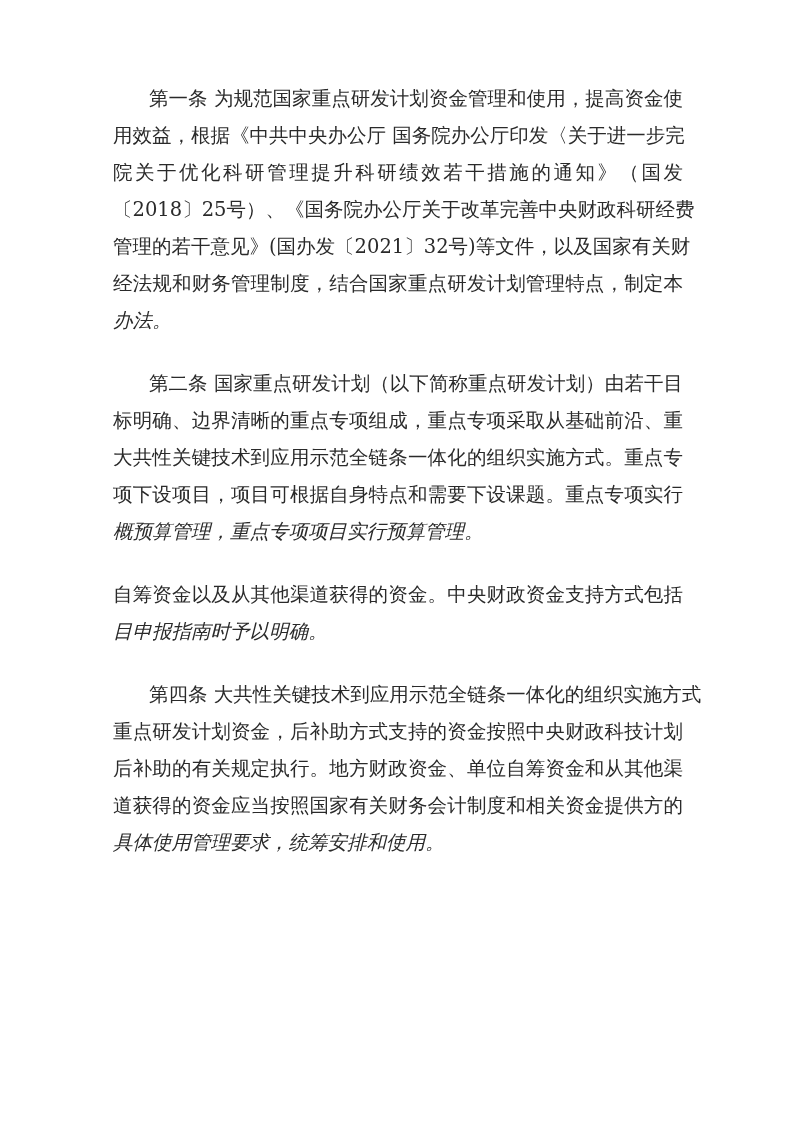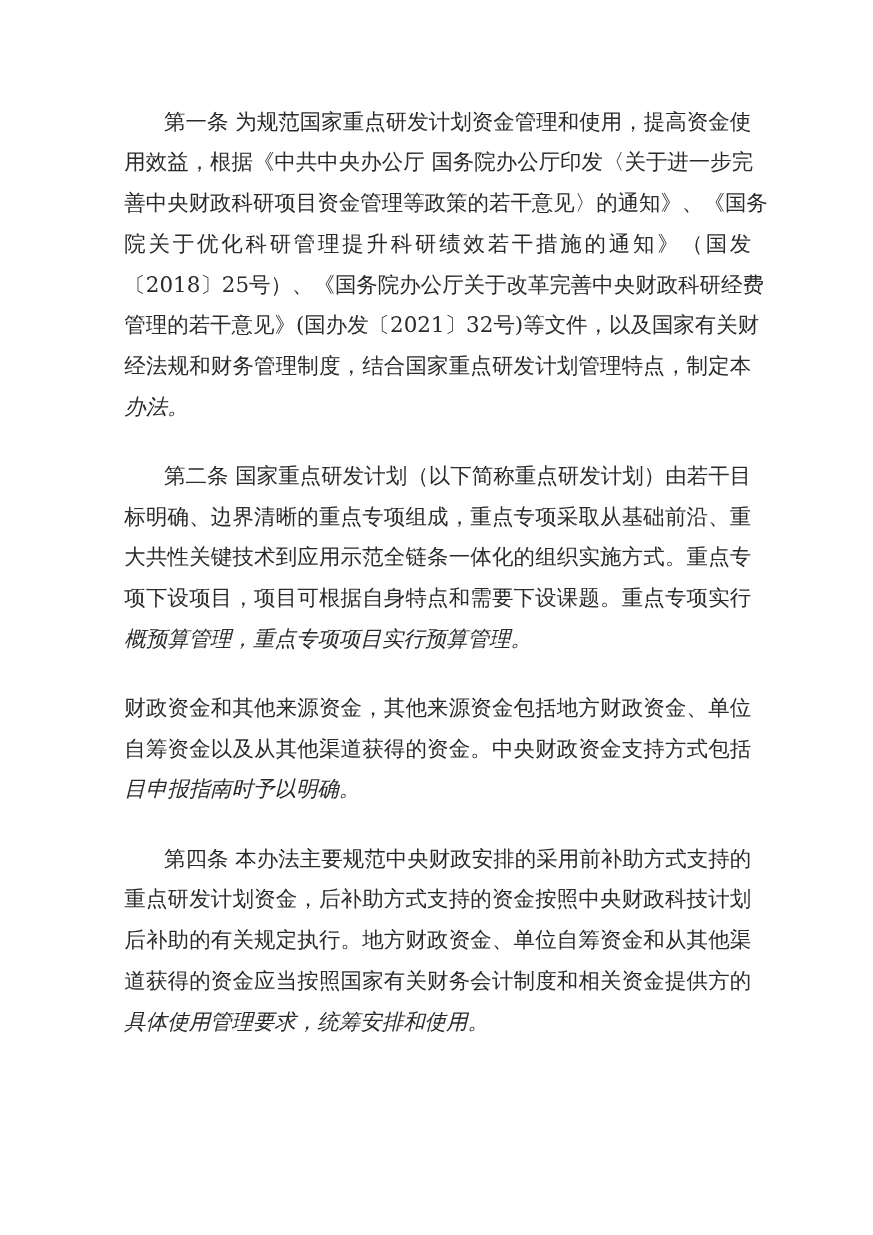--- a/index.html
+++ b/index.html
@@ -1,17 +1,17 @@
 <!DOCTYPE html>
 <html><head>
   <meta charset="utf-8">
   <style>
     html, body { margin: 0; padding: 0; background: #ffffff; }
     body { width: 794px; height: 1123px; position: relative; overflow: hidden; }
-    .page { position: absolute; left: 113px; top: 92px; width: 570px; }
+    .page { position: absolute; left: 113px; top: 80px; width: 570px; }
     .para { margin: 0 0 26px 0; }
     .line {
       display: block;
       height: 37px;
       line-height: 37px;
       font-family: "DejaVu Serif", "Liberation Serif", serif;
       font-size: 19.5px;
       color: #2a2a2a;
       text-align: justify;
       text-align-last: justify;
@@ -22,43 +22,41 @@
     .line.last { text-align-last: left; font-style: italic; }
   </style>
 </head>
 <body>
 
 <div class="page">
 
   <div class="para">
     <span class="line first">第一条 为规范国家重点研发计划资金管理和使用，提高资金使</span>
     <span class="line">用效益，根据《中共中央办公厅 国务院办公厅印发〈关于进一步完</span>
-    <span class="line">善中央财政科研项目资金管理等政策的若干意见〉的通知》、《国务</span>
     <span class="line">院关于优化科研管理提升科研绩效若干措施的通知》（国发</span>
     <span class="line">〔2018〕25号）、《国务院办公厅关于改革完善中央财政科研经费</span>
     <span class="line">管理的若干意见》(国办发〔2021〕32号)等文件，以及国家有关财</span>
     <span class="line">经法规和财务管理制度，结合国家重点研发计划管理特点，制定本</span>
     <span class="line last">办法。</span>
   </div>
 
   <div class="para">
     <span class="line first">第二条 国家重点研发计划（以下简称重点研发计划）由若干目</span>
     <span class="line">标明确、边界清晰的重点专项组成，重点专项采取从基础前沿、重</span>
     <span class="line">大共性关键技术到应用示范全链条一体化的组织实施方式。重点专</span>
     <span class="line">项下设项目，项目可根据自身特点和需要下设课题。重点专项实行</span>
     <span class="line last">概预算管理，重点专项项目实行预算管理。</span>
   </div>
 
   <div class="para">
-    <span class="line">财政资金和其他来源资金，其他来源资金包括地方财政资金、单位</span>
     <span class="line">自筹资金以及从其他渠道获得的资金。中央财政资金支持方式包括</span>
     <span class="line last">目申报指南时予以明确。</span>
   </div>
 
   <div class="para">
-    <span class="line first">第四条 本办法主要规范中央财政安排的采用前补助方式支持的</span>
+    <span class="line first">第四条 大共性关键技术到应用示范全链条一体化的组织实施方式</span>
     <span class="line">重点研发计划资金，后补助方式支持的资金按照中央财政科技计划</span>
     <span class="line">后补助的有关规定执行。地方财政资金、单位自筹资金和从其他渠</span>
     <span class="line">道获得的资金应当按照国家有关财务会计制度和相关资金提供方的</span>
     <span class="line last">具体使用管理要求，统筹安排和使用。</span>
   </div>
 
 </div>
 
 </body></html>

